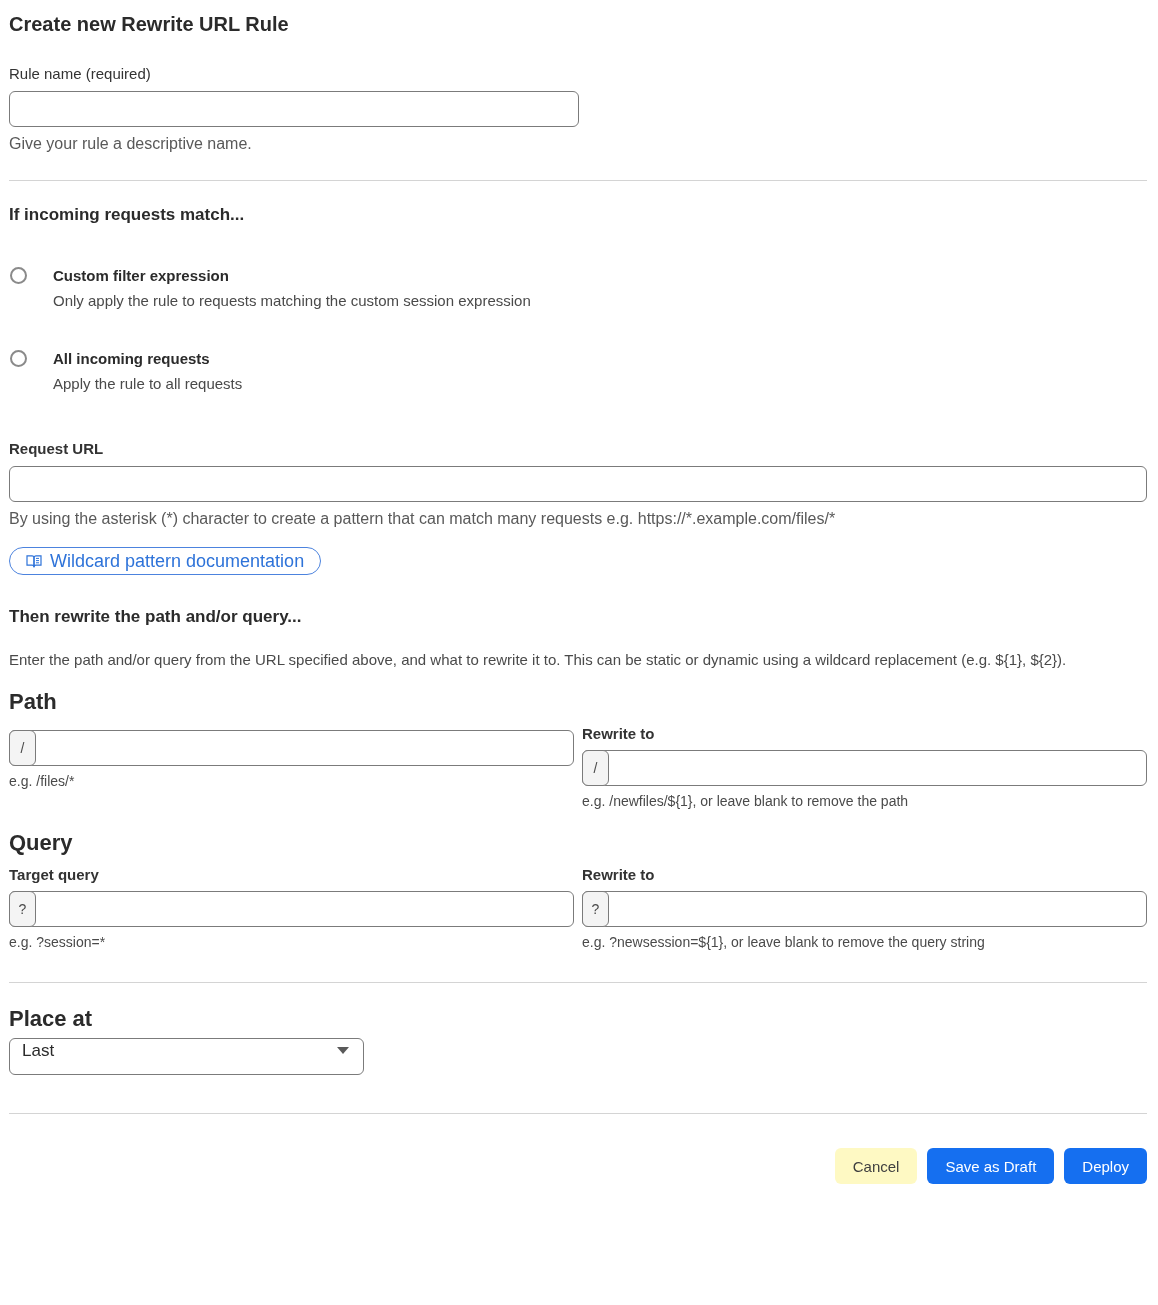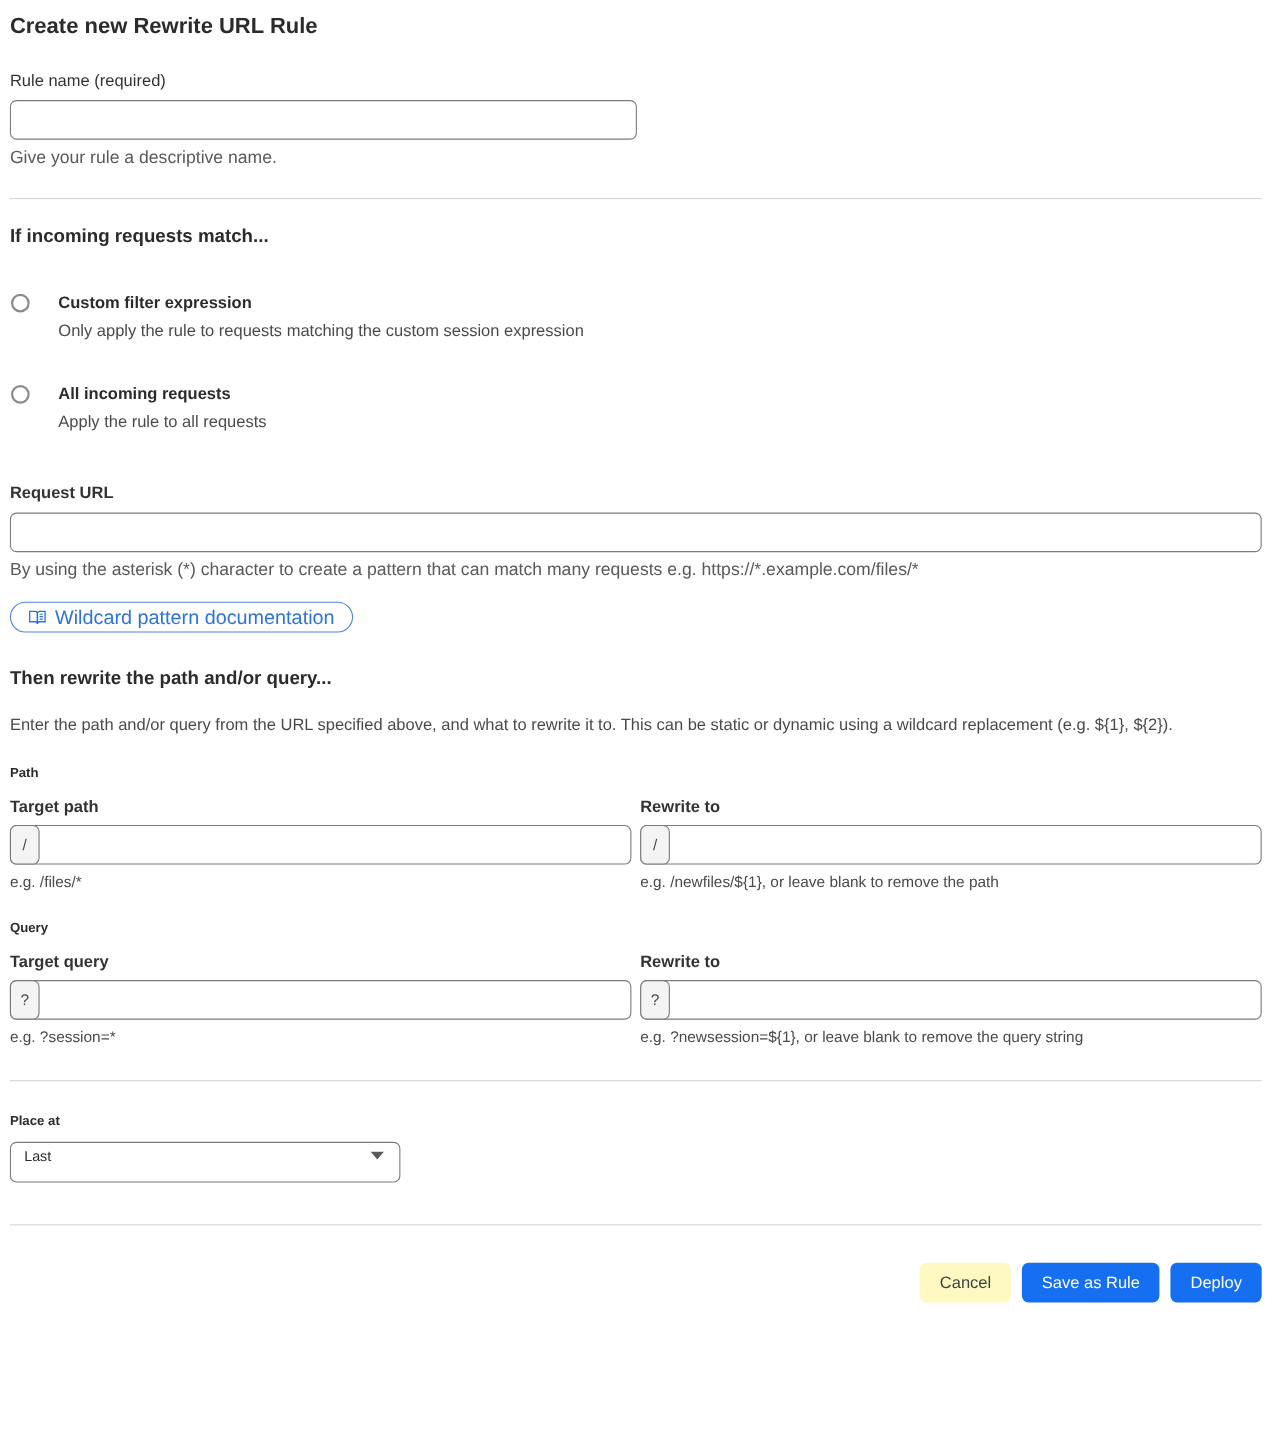--- a/index.html
+++ b/index.html
@@ -132,21 +132,21 @@
     border-radius: 14px;
     background: #fff;
     color: #2e73d9;
     font-family: inherit;
     font-size: 18px;
     cursor: pointer;
   }
   .doc-button svg { display: block; }
 
   h3.sub-heading {
-    font-size: 12px;
+    font-size: 22px;
     font-weight: 700;
     line-height: 24px;
     color: #2b2b2b;
     margin-top: 20px;
   }
   h3.place-at-heading { margin-top: 24px; }
 
   .io-grid {
     display: grid;
     grid-template-columns: 1fr 1fr;
@@ -190,21 +190,21 @@
     margin-top: 7px;
     width: 355px;
     height: 37px;
     border: 1px solid #7b7b7b;
     border-radius: 6px;
     background: #fff;
     display: flex;
     align-items: center;
     justify-content: space-between;
     padding: 0 14px 12px 12px;
-    font-size: 13px;
+    font-size: 17px;
     color: #2b2b2b;
     cursor: pointer;
   }
   .select-caret {
     width: 0; height: 0;
     border-left: 6px solid transparent;
     border-right: 6px solid transparent;
     border-top: 7px solid #5a5a5a;
   }
 
@@ -272,21 +272,20 @@
     </span>
     <span>Wildcard pattern documentation</span>
   </button>
 
   <h2 class="section-heading rewrite-heading">Then rewrite the path and/or query...</h2>
   <p class="section-desc">Enter the path and/or query from the URL specified above, and what to rewrite it to. This can be static or dynamic using a wildcard replacement (e.g. ${1}, ${2}).</p>
 
   <h3 class="sub-heading">Path</h3>
   <div class="io-grid">
     <div class="io-col">
-      <div class="field-label semibold">Target path</div>
       <div class="input-group">
         <span class="input-prefix">/</span>
         <input class="text-input" type="text" value="" style="">
       </div>
       <div class="io-helper">e.g. /files/*</div>
     </div>
     <div class="io-col">
       <div class="field-label semibold">Rewrite to</div>
       <div class="input-group">
         <span class="input-prefix">/</span>
@@ -321,17 +320,17 @@
   <h3 class="sub-heading place-at-heading">Place at</h3>
   <div class="select-box">
     <span>Last</span>
     <span class="select-caret"></span>
   </div>
 
   <hr class="divider hr-3">
 
   <div class="footer-actions">
     <button class="btn btn-cancel">Cancel</button>
-    <button class="btn btn-primary">Save as Rule</button>
+    <button class="btn btn-primary">Save as Draft</button>
     <button class="btn btn-primary">Deploy</button>
   </div>
 
 </div>
 
 </body></html>

